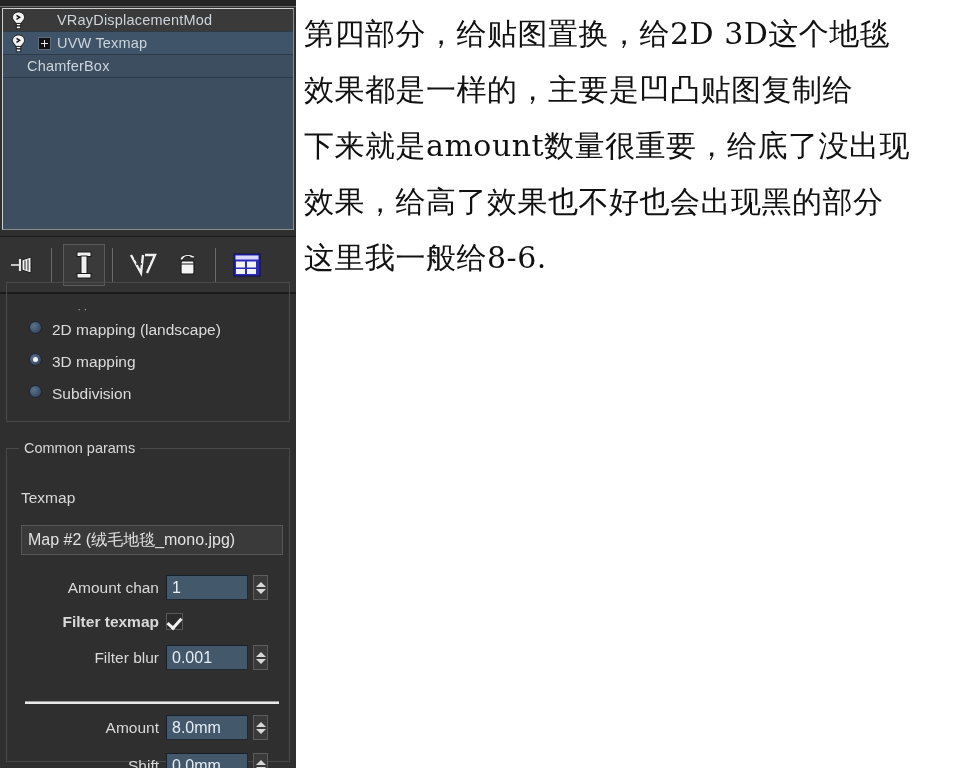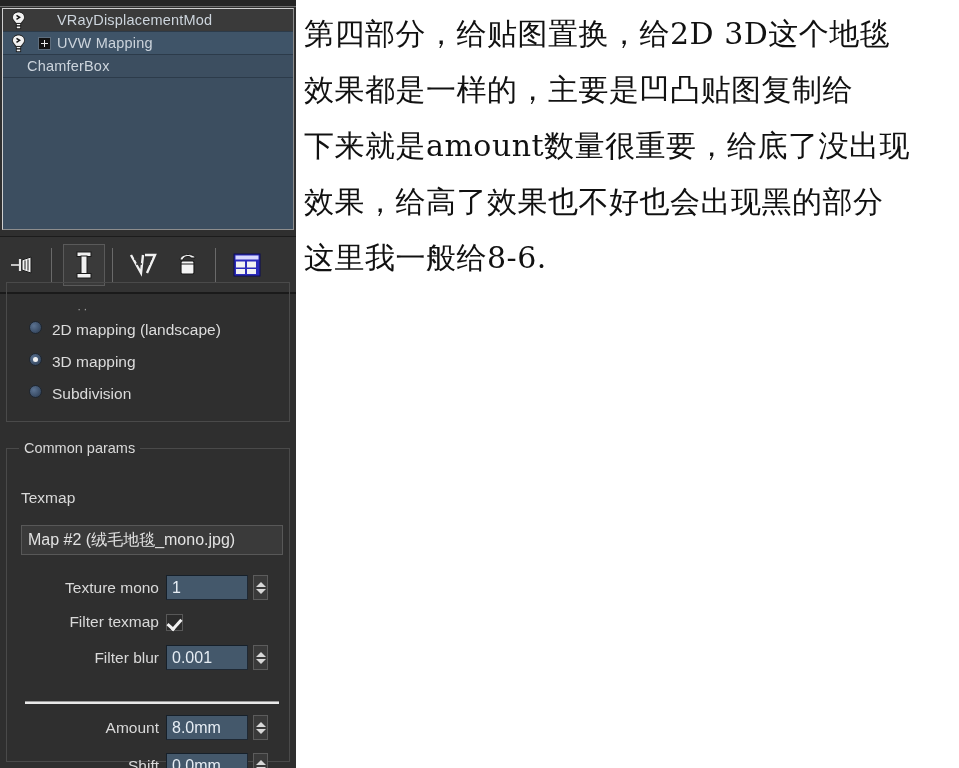--- a/index.html
+++ b/index.html
@@ -210,21 +210,21 @@
     align-items: center; justify-content: center;
   }
   .spin-up, .spin-dn {
     width: 0; height: 0;
     border-left: 5px solid transparent;
     border-right: 5px solid transparent;
   }
   .spin-up { border-bottom: 5px solid #d8d8d8; margin-bottom: 2px; }
   .spin-dn { border-top: 5px solid #d8d8d8; }
 
-  .chk-row { position: absolute; display: flex; align-items: flex-end; }
+  .chk-row { position: absolute; display: flex; align-items: flex-start; font-weight: bold; }
   .checkbox {
     width: 17px; height: 17px;
     background: #2b2b2b;
     border: 1px solid #585858;
     position: relative;
     margin-left: 7px;
   }
   .checkbox.on::after {
     content: "";
     position: absolute;
@@ -289,21 +289,21 @@
           <svg class="bulb" width="15" height="19" viewBox="0 0 15 19">
             <path d="M7.5 1 C3.9 1 1.5 3.4 1.5 6.4 C1.5 8.3 2.6 9.9 4.2 10.9 L4.2 12.4 L10.8 12.4 L10.8 10.9 C12.4 9.9 13.5 8.3 13.5 6.4 C13.5 3.4 11.1 1 7.5 1 Z" fill="#f2f2f2" stroke="#1a1a1a" stroke-width="1"></path>
             <rect x="5.3" y="12.6" width="4.4" height="2.1" fill="#f2f2f2" stroke="#1a1a1a" stroke-width=".8"></rect>
             <rect x="5.3" y="15.1" width="4.4" height="2.6" fill="#f2f2f2" stroke="#1a1a1a" stroke-width=".8"></rect>
             <path d="M5.5 4.3 L8.6 6.3 L5.5 8.3" fill="none" stroke="#1a1a1a" stroke-width="1.5"></path>
           </svg>
         </span>
         <span class="expand-cell">
           <span class="expand-box"></span>
         </span>
-        <span class="stack-label">UVW Mapping</span>
+        <span class="stack-label">UVW Texmap</span>
       </div>
 
       <div class="stack-row plain indent-none">
         <span class="stack-label">ChamferBox</span>
       </div>
 
       <div class="stack-filler"></div>
     </div>
 
     <div id="stack-toolbar">
@@ -379,21 +379,21 @@
       </div>
 
       <div class="groupbox" id="common-group">
         <span class="gb-title">Common params</span>
 
         <span class="lbl" style="left:14px; top:40px;">Texmap</span>
 
         <div class="map-button">Map #2 (绒毛地毯_mono.jpg)</div>
 
         <div class="field-row" style="left:22px; top:126px;">
-          <span class="field-label" style="width:130px;">Texture mono</span>
+          <span class="field-label" style="width:130px;">Amount chan</span>
           <span class="spin-input">1</span>
           <span class="spinner">
             <span class="spin-up"></span>
             <span class="spin-dn"></span>
           </span>
         </div>
 
         <div class="chk-row" style="left:22px; top:164px;">
           <span class="field-label" style="width:130px; margin-right:0;">Filter texmap</span>
           <span class="checkbox on"></span>

